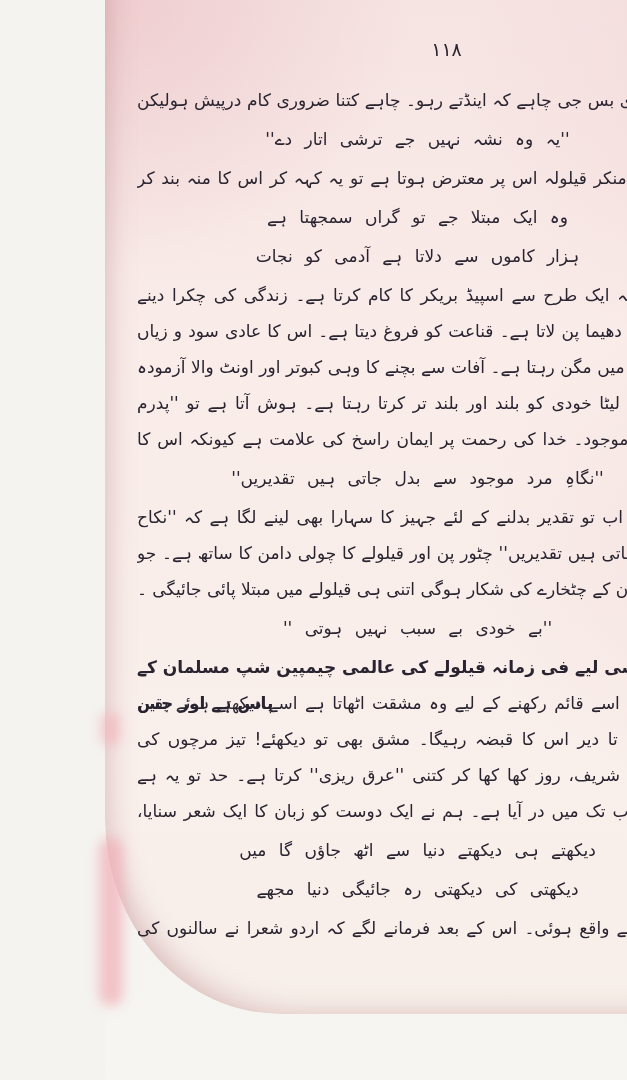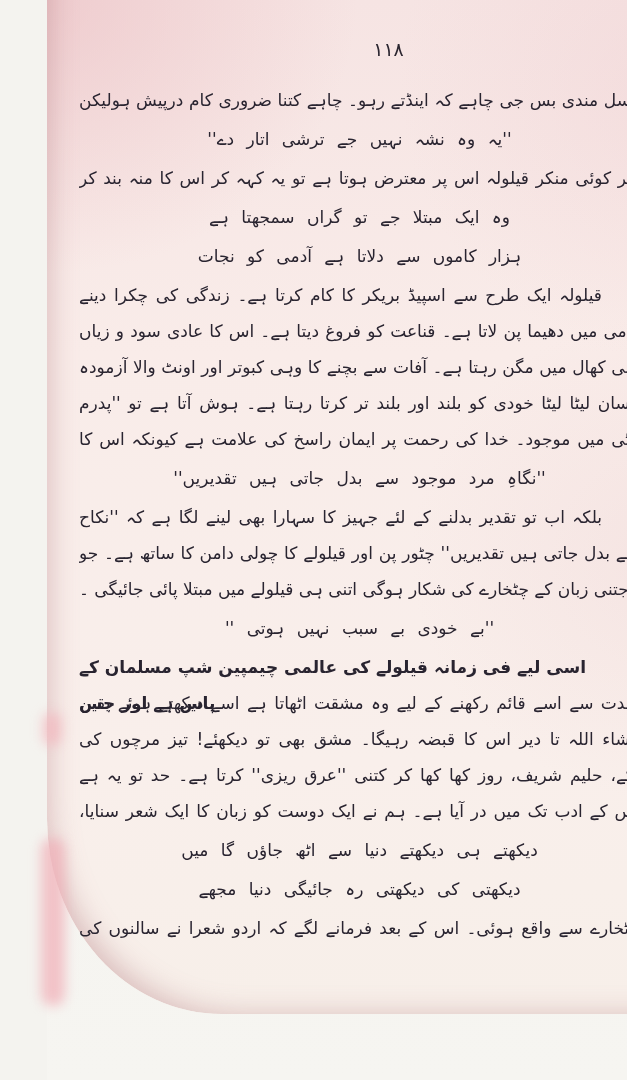--- a/index.html
+++ b/index.html
@@ -6,21 +6,21 @@
     margin: 0;
     padding: 0;
     width: 627px;
     height: 1080px;
     overflow: hidden;
     background: #f4f3ef;
     font-family: "DejaVu Sans", sans-serif;
   }
   .scan-root {
     position: relative;
-    width: 580px;
+    width: 522px;
     height: 1080px;
     background: linear-gradient(180deg, #f2f1ed 0%, #f6f5f1 100%);
   }
   
   .page {
     position: absolute;
     left: 0; top: 0;
     width: 627px;
     height: 1014px;
     background:

